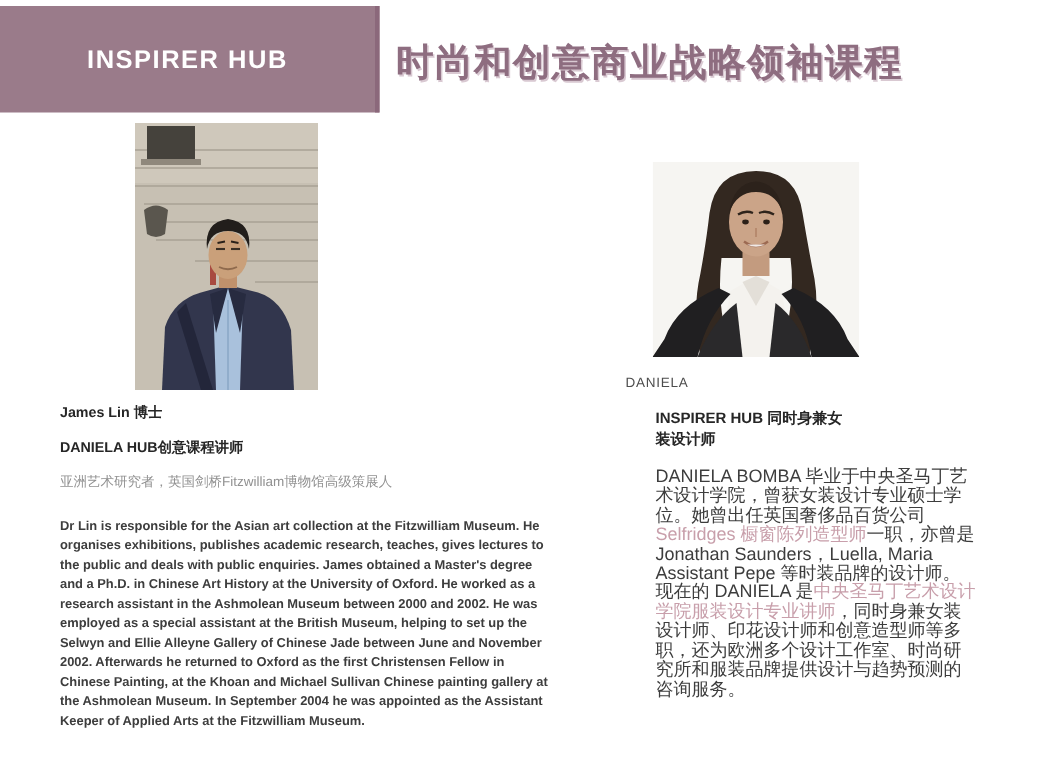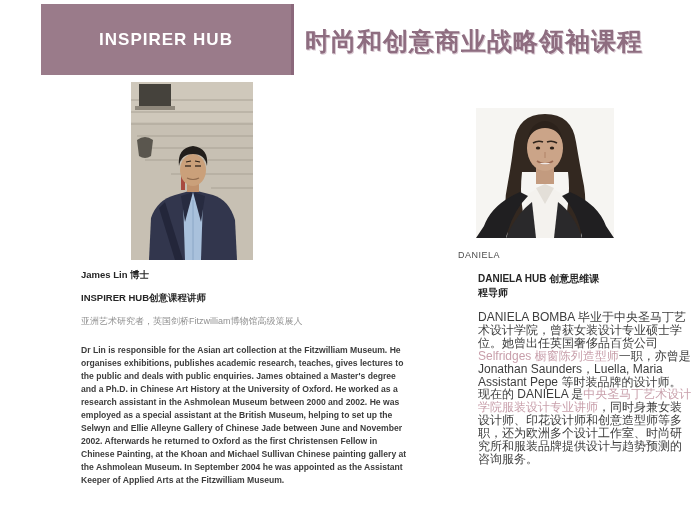--- a/index.html
+++ b/index.html
@@ -1,21 +1,21 @@
 <!DOCTYPE html>
 <html><head>
 <meta charset="utf-8">
 <style>
   html,body{margin:0;padding:0;}
   body{
     width:700px;height:515px;background:#ffffff;overflow:hidden;
     font-family:"Liberation Sans","DejaVu Sans",sans-serif;
     -webkit-font-smoothing:antialiased;
   }
-  .slide{position:relative;width:564px;height:515px;background:#fff;margin-left:41px;}
+  .slide{position:relative;width:564px;height:515px;background:#fff;}
 
   
   .header-box{
     position:absolute;left:0;top:4px;width:250px;height:71px;
     background:#9a7b8a;border-right:3px solid #8b687b;
     display:flex;flex-direction:column;align-items:center;justify-content:center;
     gap:6px;
   }
   .header-line1{color:#fff;font-weight:bold;font-size:17px;letter-spacing:1px;}
   .header-line2{color:#fff;font-weight:bold;font-size:18px;letter-spacing:1px;}
@@ -136,21 +136,21 @@
       <path d="M78,80 L69,76 L69,96 Z" fill="#e3dfd8"></path>
 
       <path d="M0,130 L30,130 Q36,104 52,88 L44,84 Q16,96 8,118 Z" fill="#201f21"></path>
       <path d="M138,130 L106,130 Q102,104 86,88 L94,84 Q122,96 130,118 Z" fill="#201f21"></path>
       <path d="M30,130 Q40,106 56,94 L60,130 Z" fill="#2a292b"></path>
       <path d="M106,130 Q98,106 82,94 L78,130 Z" fill="#2a292b"></path>
     </svg>
   </div>
 
   <div class="james-name">James Lin 博士</div>
-  <div class="james-role">INSPIRER HUB创意课程讲师</div>
+  <div class="james-role">DANIELA HUB创意课程讲师</div>
   <div class="james-subtitle">亚洲艺术研究者，英国剑桥Fitzwilliam博物馆高级策展人</div>
   <div class="james-bio">Dr Lin is responsible for the Asian art collection at the Fitzwilliam Museum. He organises exhibitions, publishes academic research, teaches, gives lectures to the public and deals with public enquiries. James obtained a Master's degree and a Ph.D. in Chinese Art History at the University of Oxford. He worked as a research assistant in the Ashmolean Museum between 2000 and 2002. He was employed as a special assistant at the British Museum, helping to set up the Selwyn and Ellie Alleyne Gallery of Chinese Jade between June and November 2002. Afterwards he returned to Oxford as the first Christensen Fellow in Chinese Painting, at the Khoan and Michael Sullivan Chinese painting gallery at the Ashmolean Museum. In September 2004 he was appointed as the Assistant Keeper of Applied Arts at the Fitzwilliam Museum.</div>
 
   <div class="daniela-name">DANIELA</div>
-  <div class="daniela-role">DANIELA HUB 创意思维课程导师</div>
+  <div class="daniela-role">INSPIRER HUB 同时身兼女装设计师</div>
   <div class="daniela-bio"><span>DANIELA BOMBA 毕业于中央圣马丁艺术设计学院，曾获女装设计专业硕士学位。她曾出任英国奢侈品百货公司 </span><span class="rose">Selfridges 橱窗陈列造型师</span><span>一职，亦曾是 Jonathan Saunders，Luella, Maria Assistant Pepe 等时装品牌的设计师。现在的 DANIELA 是</span><span class="rose">中央圣马丁艺术设计学院服装设计专业讲师</span><span>，同时身兼女装设计师、印花设计师和创意造型师等多职，还为欧洲多个设计工作室、时尚研究所和服装品牌提供设计与趋势预测的咨询服务。</span></div>
 
 </div>
 
 </body></html>

